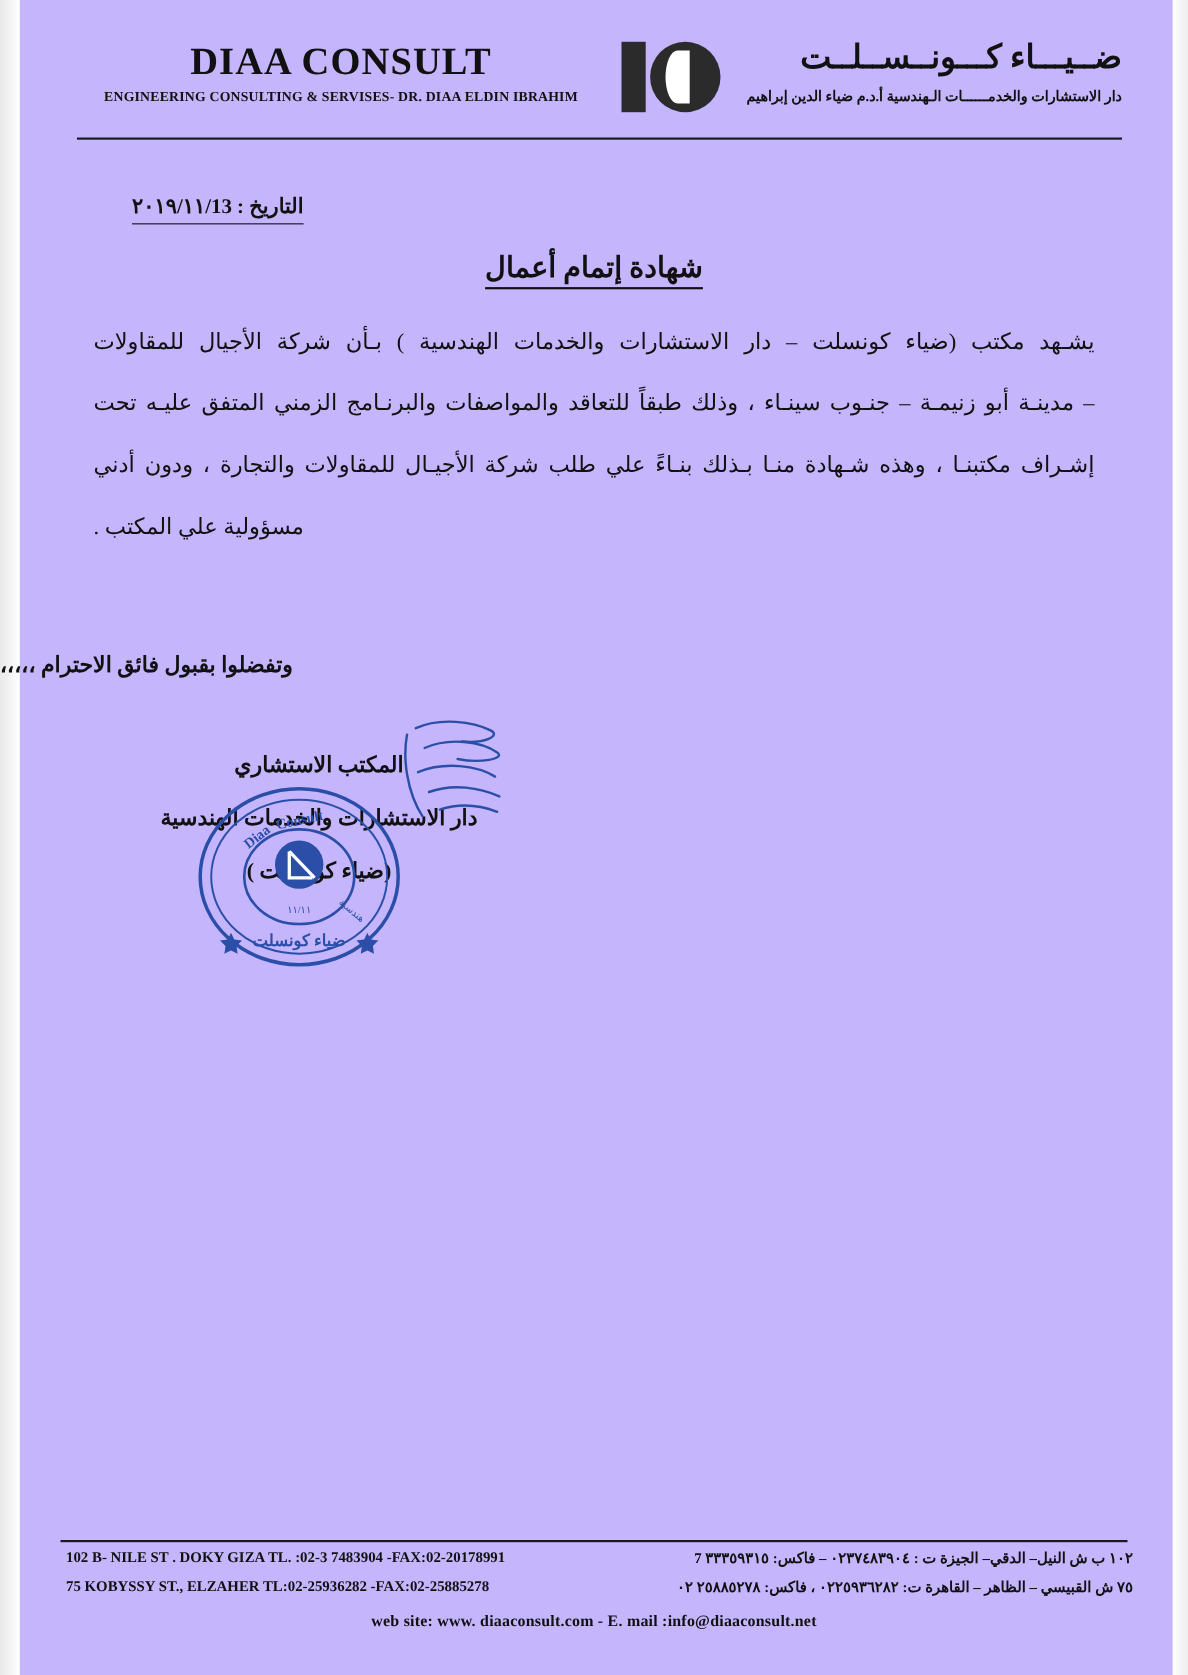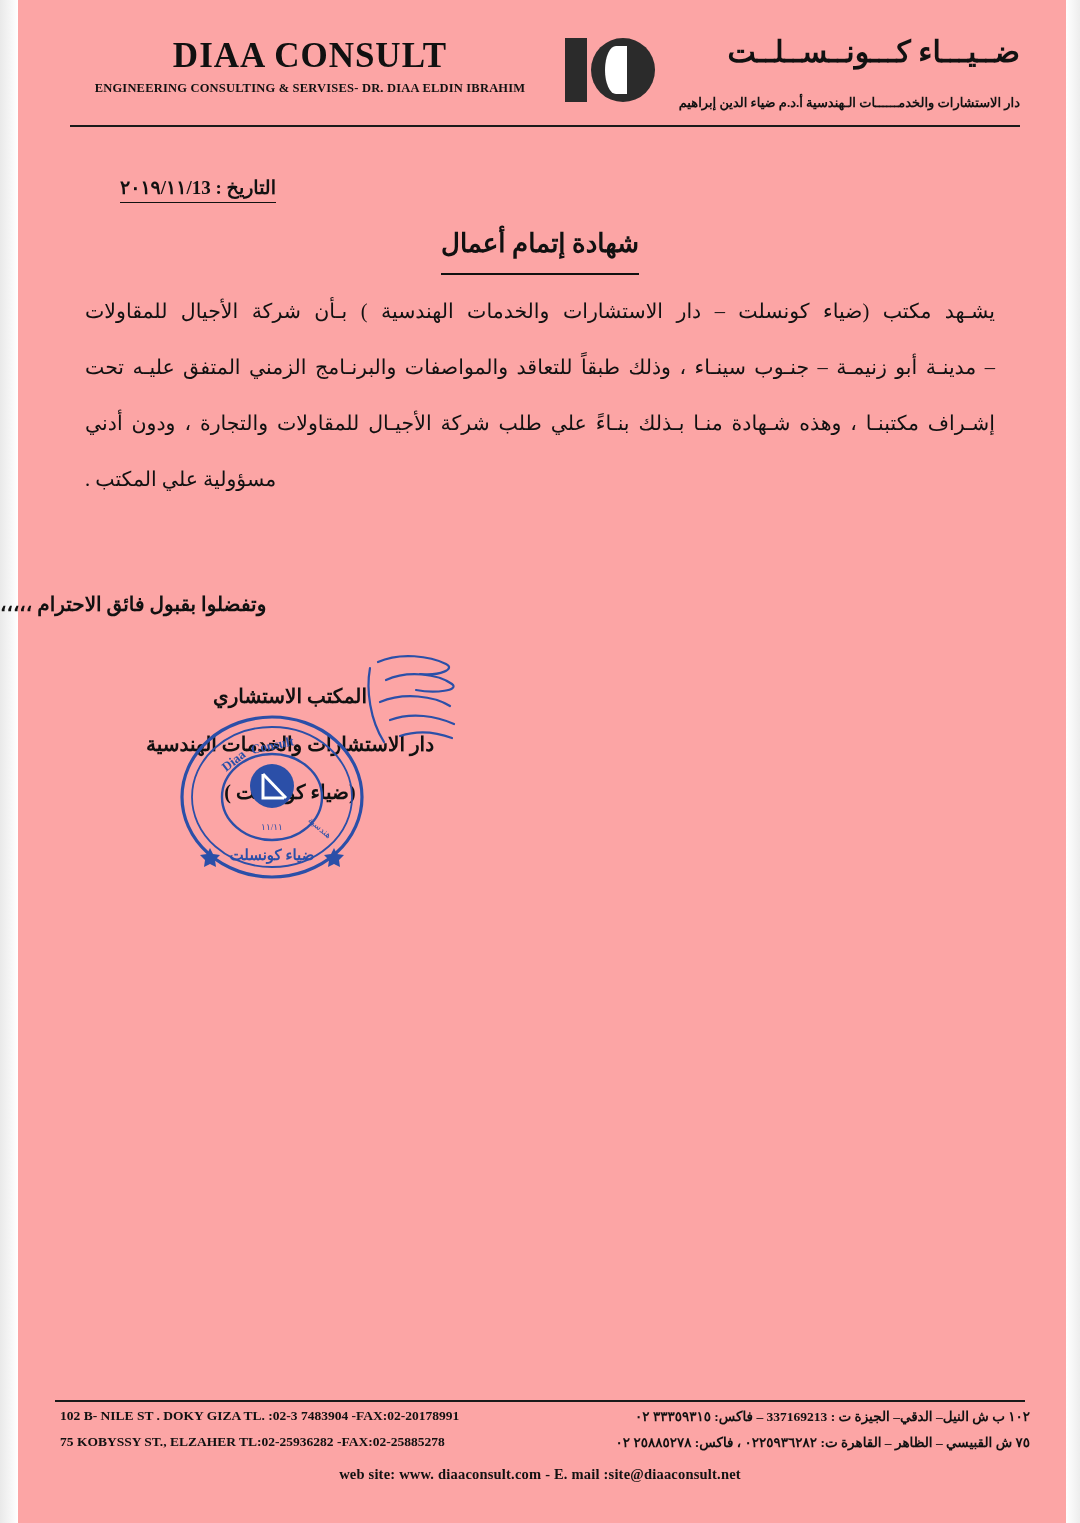--- a/index.html
+++ b/index.html
@@ -4,21 +4,21 @@
 <style>
   html, body {
     margin: 0;
     padding: 0;
     background: #ffffff;
   }
   .page {
     position: relative;
     width: 1080px;
     height: 1523px;
-    background: #fca5a5;
+    background: #c4b5fd;
     font-family: "Liberation Serif", serif;
     overflow: hidden;
   }
 
   
   .letterhead {
     position: absolute;
     top: 30px;
     left: 60px;
     right: 60px;
@@ -94,21 +94,21 @@
     font-weight: bold;
     font-size: 30px;
     color: #111;
     letter-spacing: 2px;
   }
   .lh-sub-ar {
     font-family: "Liberation Serif", serif;
     font-weight: bold;
     font-size: 13px;
     color: #111;
-    margin-top: 26px;
+    margin-top: 10px;
   }
   .lh-rule {
     position: absolute;
     left: 70px;
     right: 60px;
     top: 125px;
     height: 2px;
     background: #1a1a1a;
   }
 
@@ -132,21 +132,21 @@
     left: 0;
     right: 0;
     text-align: center;
     direction: rtl;
     font-size: 26px;
     font-weight: bold;
     color: #111;
   }
   .doc-title span {
     border-bottom: 2px solid #111;
-    padding-bottom: 15px;
+    padding-bottom: 3px;
   }
 
   .body-text {
     position: absolute;
     top: 283px;
     left: 85px;
     width: 910px;
     direction: rtl;
     text-align: justify;
     text-align-last: justify;
@@ -351,22 +351,22 @@
     <g fill="#2b4fa8">
       <path d="M42 140 l3 6 7 1 -5 5 1 7 -6 -3 -6 3 1 -7 -5 -5 7 -1z"></path>
       <path d="M166 140 l3 6 7 1 -5 5 1 7 -6 -3 -6 3 1 -7 -5 -5 7 -1z"></path>
     </g>
   </svg>
 
   <div class="footer-rule"></div>
   <div class="footer">
     <div class="f-row">
       <span class="f-en">102 B- NILE ST . DOKY GIZA  TL. :02-3 7483904 -FAX:02-20178991</span>
-      <span class="f-ar">١٠٢ ب ش النيل– الدقي– الجيزة ت : 337169213 – فاكس: ٣٣٣٥٩٣١٥  ٠٢</span>
+      <span class="f-ar">١٠٢ ب ش النيل– الدقي– الجيزة ت : ٠٢٣٧٤٨٣٩٠٤ – فاكس: ٣٣٣٥٩٣١٥  7</span>
     </div>
     <div class="f-row">
       <span class="f-en">75 KOBYSSY ST.,  ELZAHER   TL:02-25936282 -FAX:02-25885278</span>
       <span class="f-ar">٧٥ ش القبيسي – الظاهر – القاهرة ت: ٠٢٢٥٩٣٦٢٨٢ ، فاكس: ٢٥٨٨٥٢٧٨  ٠٢</span>
     </div>
-    <div class="f-web">web site: www. diaaconsult.com -  E. mail :site@diaaconsult.net</div>
+    <div class="f-web">web site: www. diaaconsult.com -  E. mail :info@diaaconsult.net</div>
   </div>
 
 </div>
 
 </body></html>

